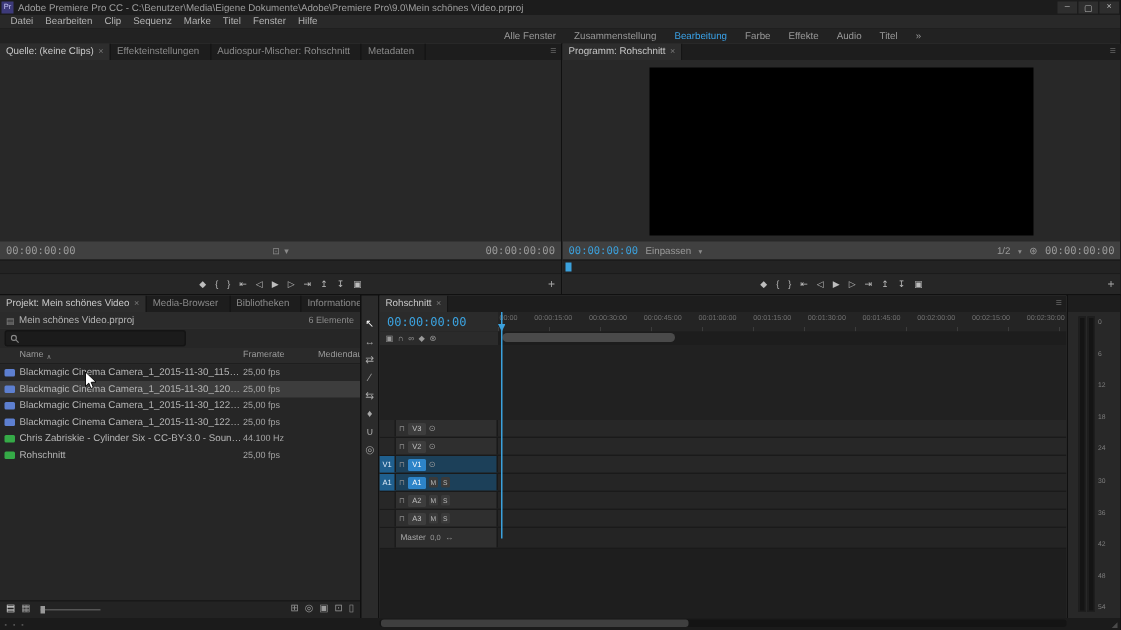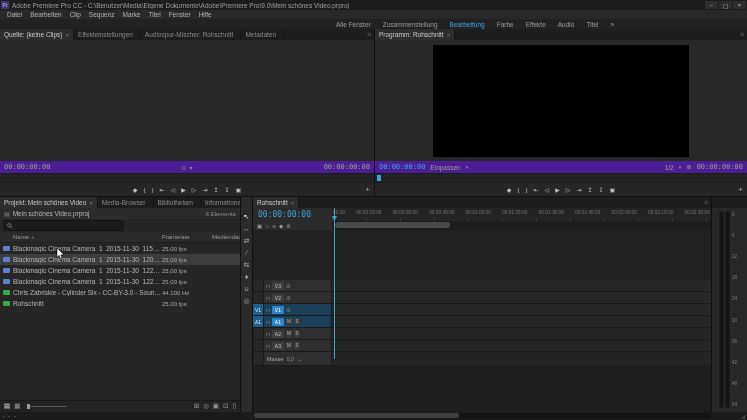--- a/index.html
+++ b/index.html
@@ -16,21 +16,21 @@
   .win-btn{width:13px;height:8px;font-size:6px;color:#b5b5b5;background:#2e2e2e;
            display:flex;align-items:center;justify-content:center;}
   .menubar{left:0;top:10px;width:747px;height:9px;background:#292929;display:flex;align-items:center;
            font-size:6.5px;color:#b2b2b2;padding-left:3px;box-sizing:border-box;}
   .menu-item{padding:0 4px;}
   .workspacebar{left:0;top:19px;width:747px;height:10px;background:#222;display:flex;align-items:center;
                 font-size:6.5px;color:#989898;padding-left:330px;box-sizing:border-box;}
   .ws-item{padding:0 6px;white-space:nowrap;}
   .ws-item.active{color:#3aa2e8;}
   
-  .panel{background:#4c1d95;display:flex;flex-direction:column;overflow:hidden;}
+  .panel{background:#404040;display:flex;flex-direction:column;overflow:hidden;}
   .tabbar{height:11px;background:#1d1d1d;display:flex;align-items:stretch;font-size:6.5px;color:#8a8a8a;
           flex:none;white-space:nowrap;}
   .tab{padding:0 4px;display:flex;align-items:center;gap:3px;border-right:1px solid #151515;}
   .tab.active{background:#2d2d2d;color:#c9c9c9;}
   .closex{font-size:6px;color:#777;}
   .panel-menu{margin-left:auto;padding:0 3px;color:#666;display:flex;align-items:center;font-size:7px;}
   
   .source-panel{left:0;top:29px;width:374px;height:167px;}
   .program-panel{left:375px;top:29px;width:372px;height:167px;}
   .viewer{flex:1;background:#282828;display:flex;align-items:center;justify-content:center;}

